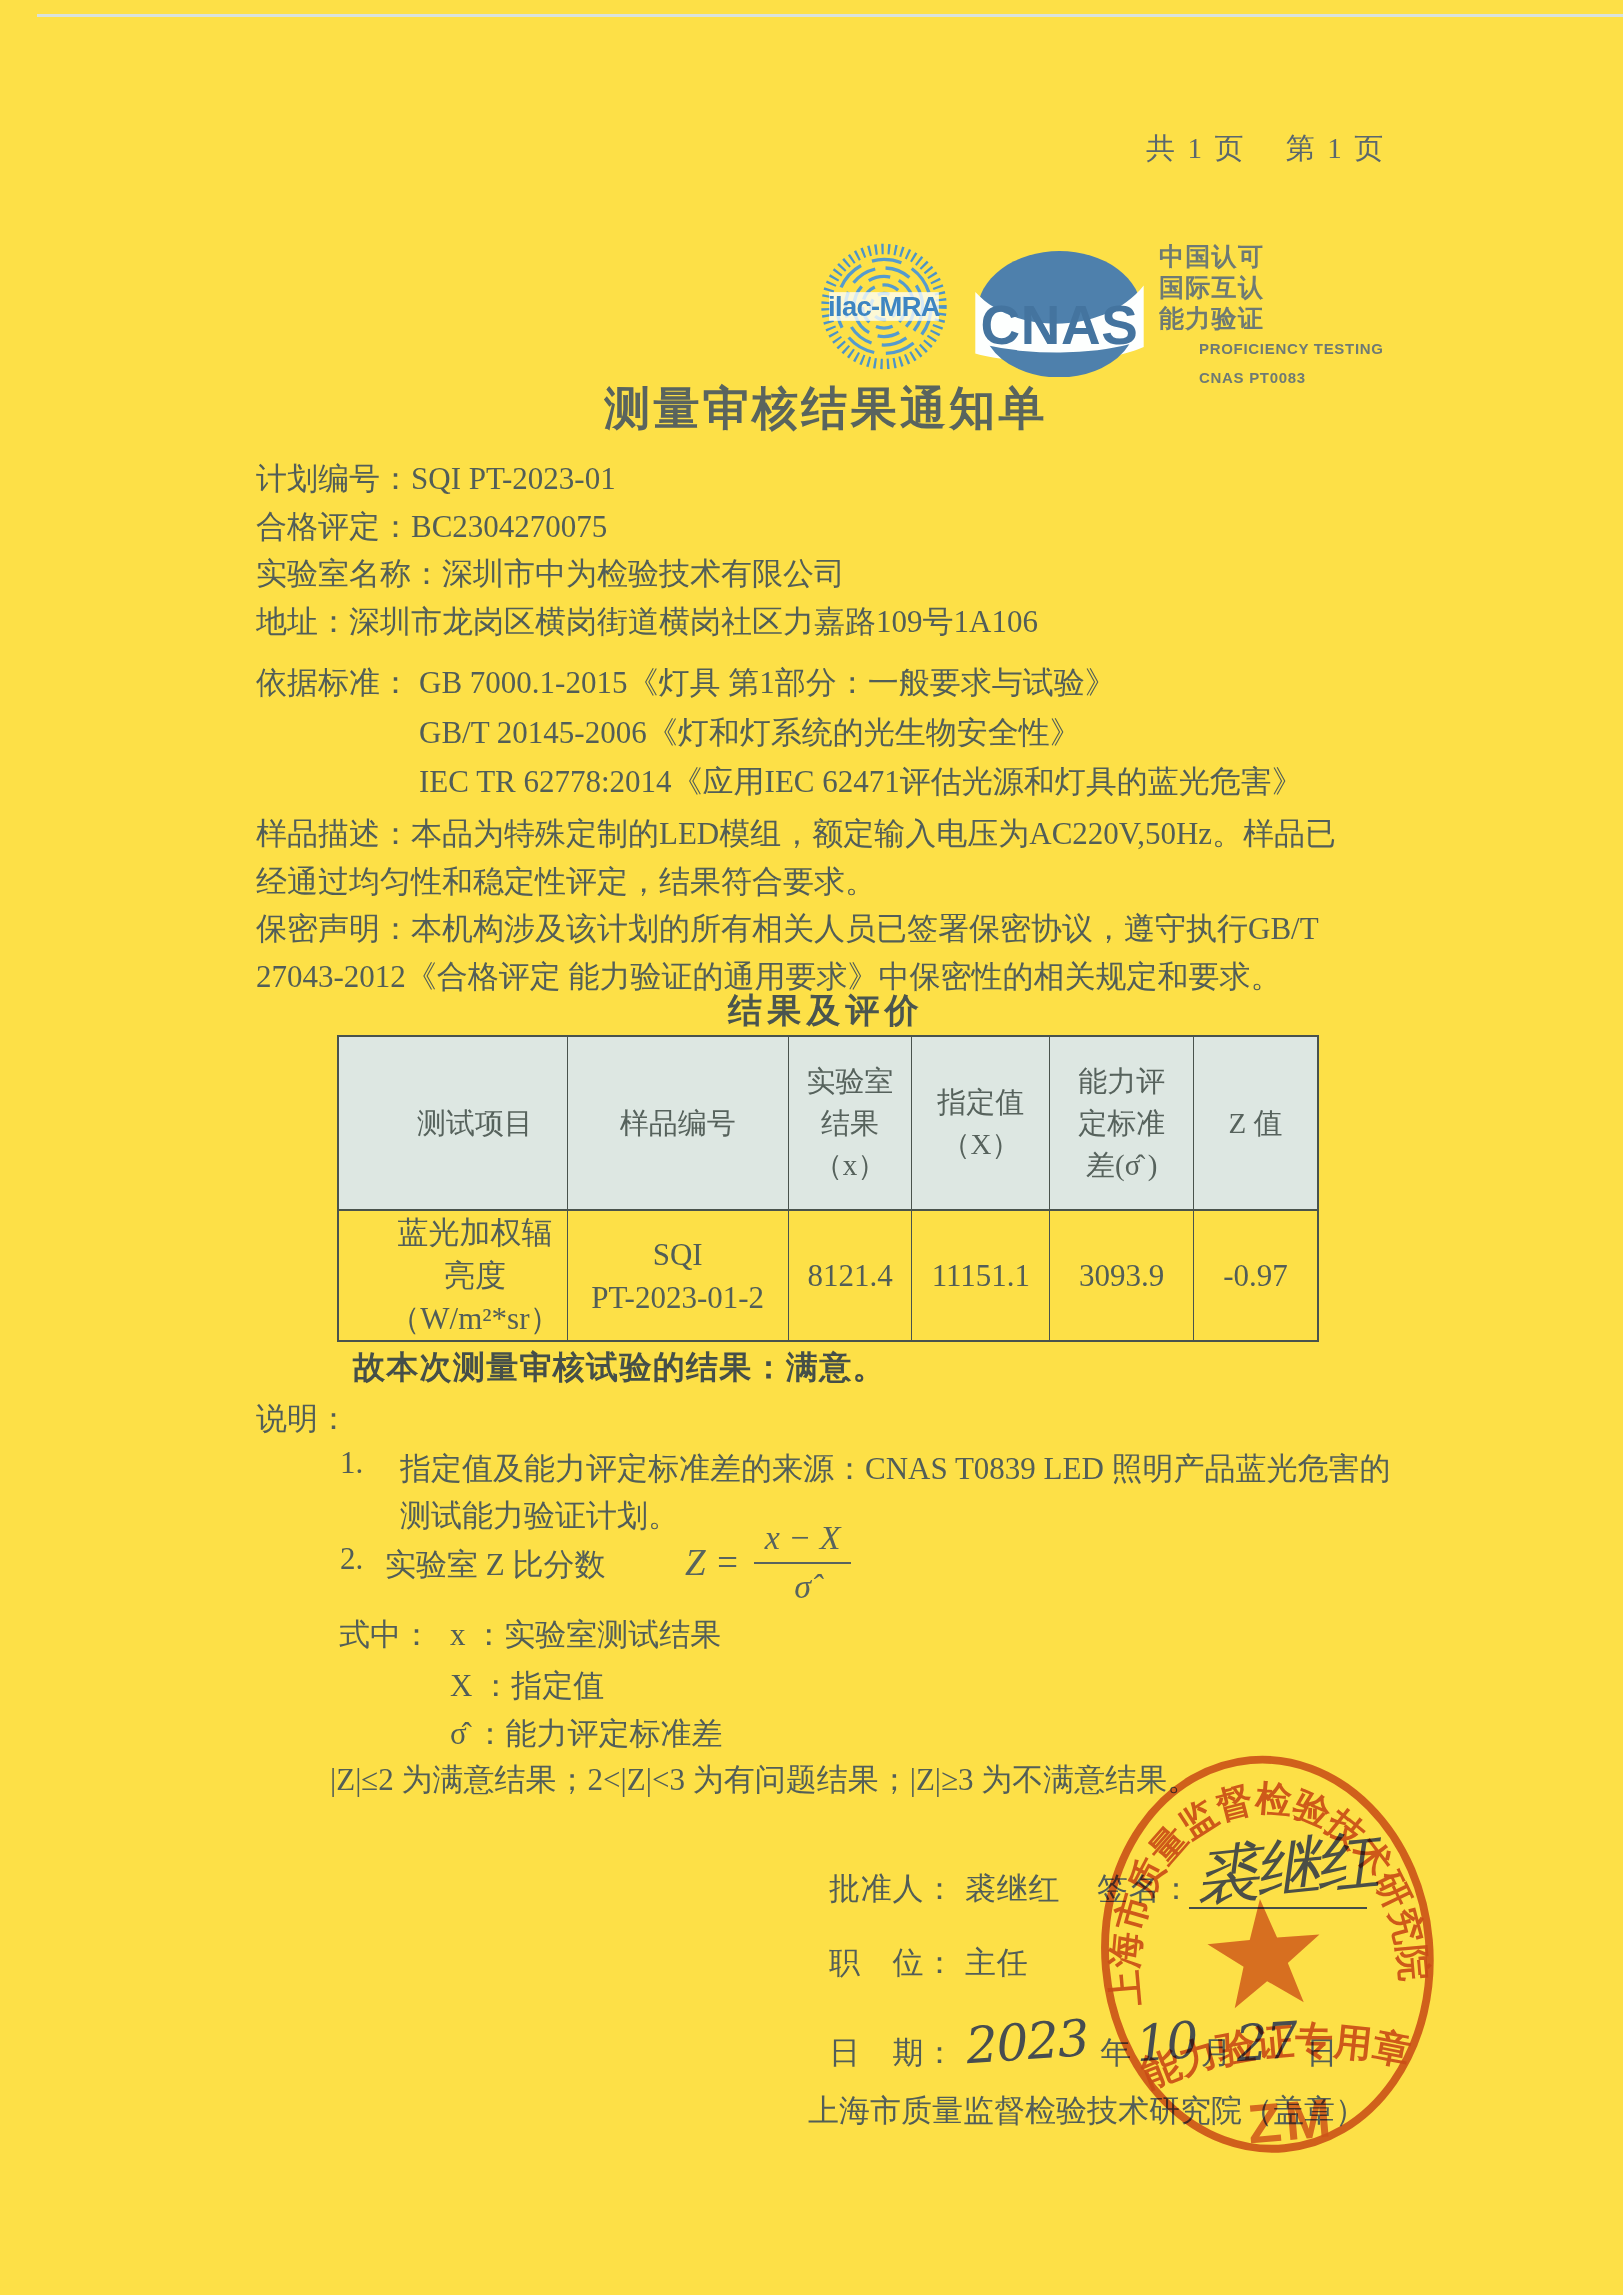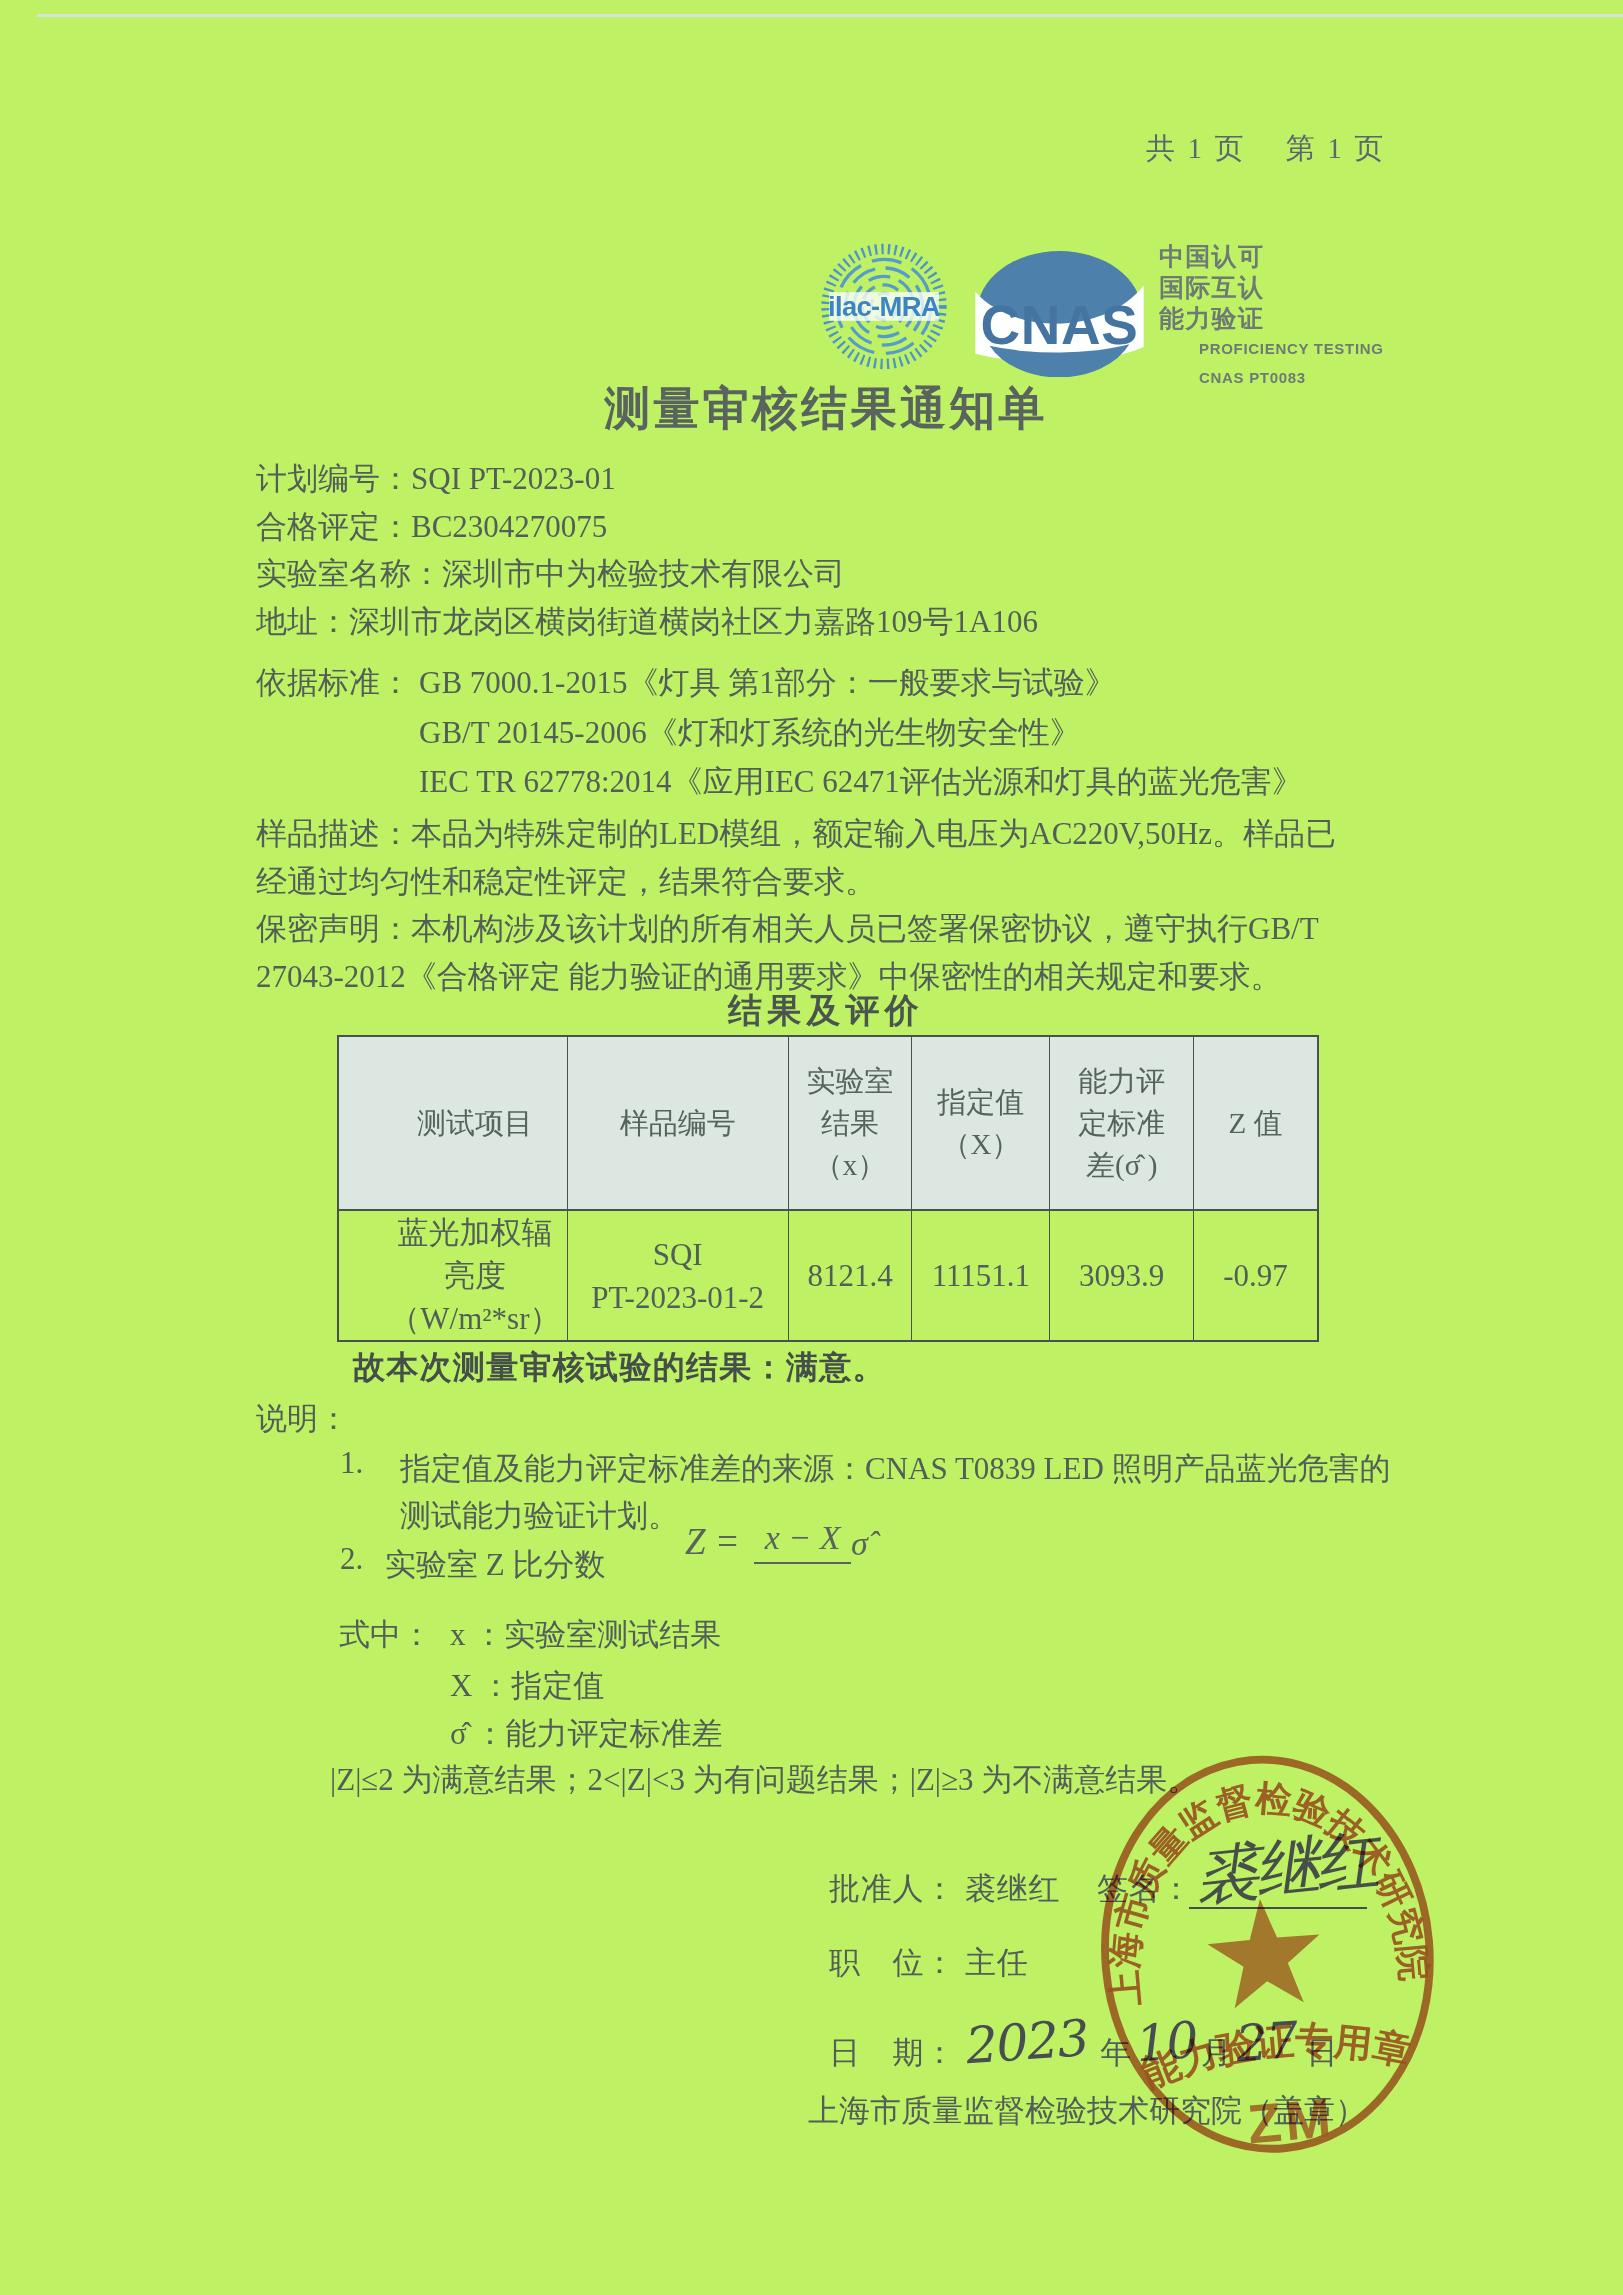--- a/index.html
+++ b/index.html
@@ -1,18 +1,18 @@
 <!DOCTYPE html>
 <html style="font-size:10.5px"><head>
 <meta charset="utf-8">
 <style>
   html,body{margin:0;padding:0;background:#e9ebea;}
   .page{
     position:relative;width:1623px;height:2295px;margin:0 auto;
-    background:#bef264;overflow:hidden;
+    background:#fde047;overflow:hidden;
     font-family:"Liberation Serif","DejaVu Serif",serif;
     color:#525e58;
   }
   .scan-line{position:absolute;top:14.4px;left:37px;width:1587px;height:2.6px;background:#d8e2dd;}
   .pagination{position:absolute;left:1146px;top:129px;font-size:29px;color:#5a676e;letter-spacing:2.6px;}
   .pagination .pg-gap{margin-left:30px;}
 
   
   .logo-ilac{position:absolute;left:820px;top:241px;}
   .logo-cnas{position:absolute;left:974px;top:249px;}
@@ -46,21 +46,21 @@
   .conclusion{position:absolute;left:353px;top:1346px;
     font-family:Liberation Serif, serif;font-weight:700;font-size:32px;
     color:#454f49;letter-spacing:1.3px;}
 
   .notes-label{position:absolute;left:256px;top:1398px;font-size:31px;}
   .note-no{position:absolute;font-size:31px;}
   .note-text{position:absolute;font-size:31px;line-height:47px;white-space:pre-line;}
 
   .formula{position:absolute;left:685px;top:1519px;color:#59645e;
     font-style:italic;font-size:37px;display:flex;align-items:center;}
-  .frac{display:inline-flex;flex-direction:row;align-items:center;margin-left:14.4px;text-align:center;}
+  .frac{display:inline-flex;flex-direction:column;align-items:center;margin-left:14.4px;text-align:center;}
   .frac .num{padding:0 10.5px 5.2px;border-bottom:2px solid #59645e;font-size:34px;}
   .frac .den{padding-top:3.9px;font-size:34px;}
 
   .criteria{position:absolute;left:330px;top:1759px;font-size:31px;}
 
   .appr-label{letter-spacing:0.7px;}
   .sig-underline{position:absolute;left:1189px;top:1865px;width:178px;height:42px;
     border-bottom:2.6px solid #454e49;}
   .sig-script{position:absolute;left:1195px;top:1825px;font-size:64px;color:#3c4347;
     font-family:cursive,"DejaVu Serif",serif;font-style:italic;letter-spacing:-3.9px;

